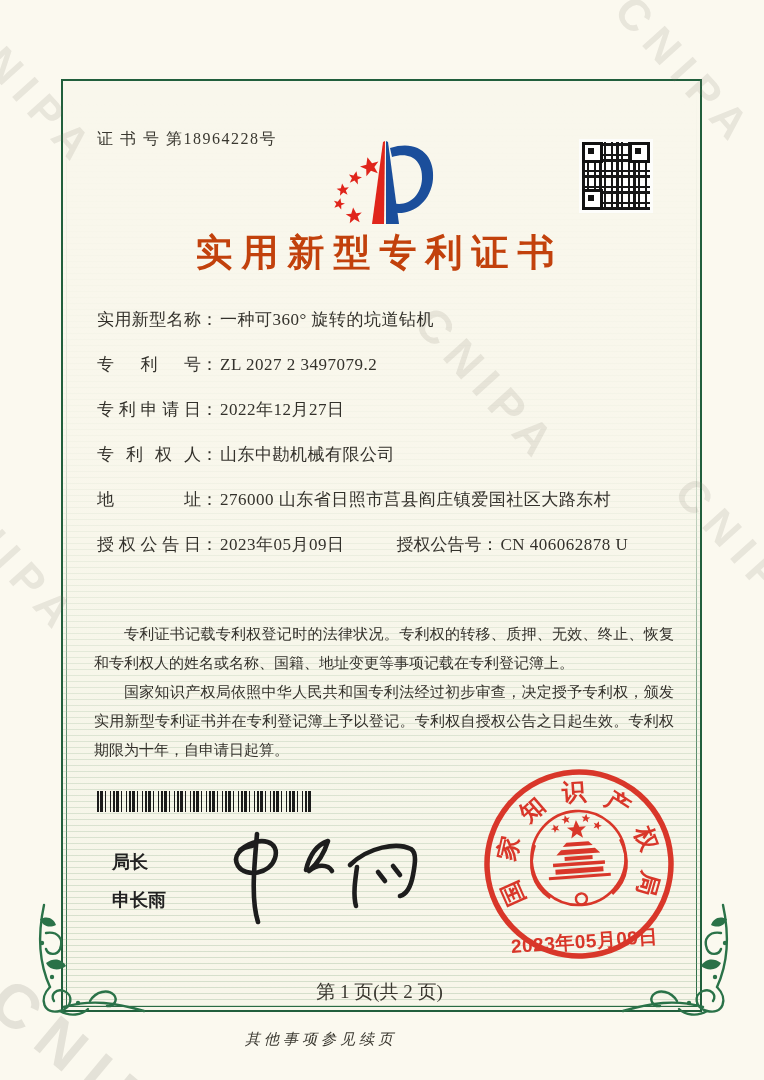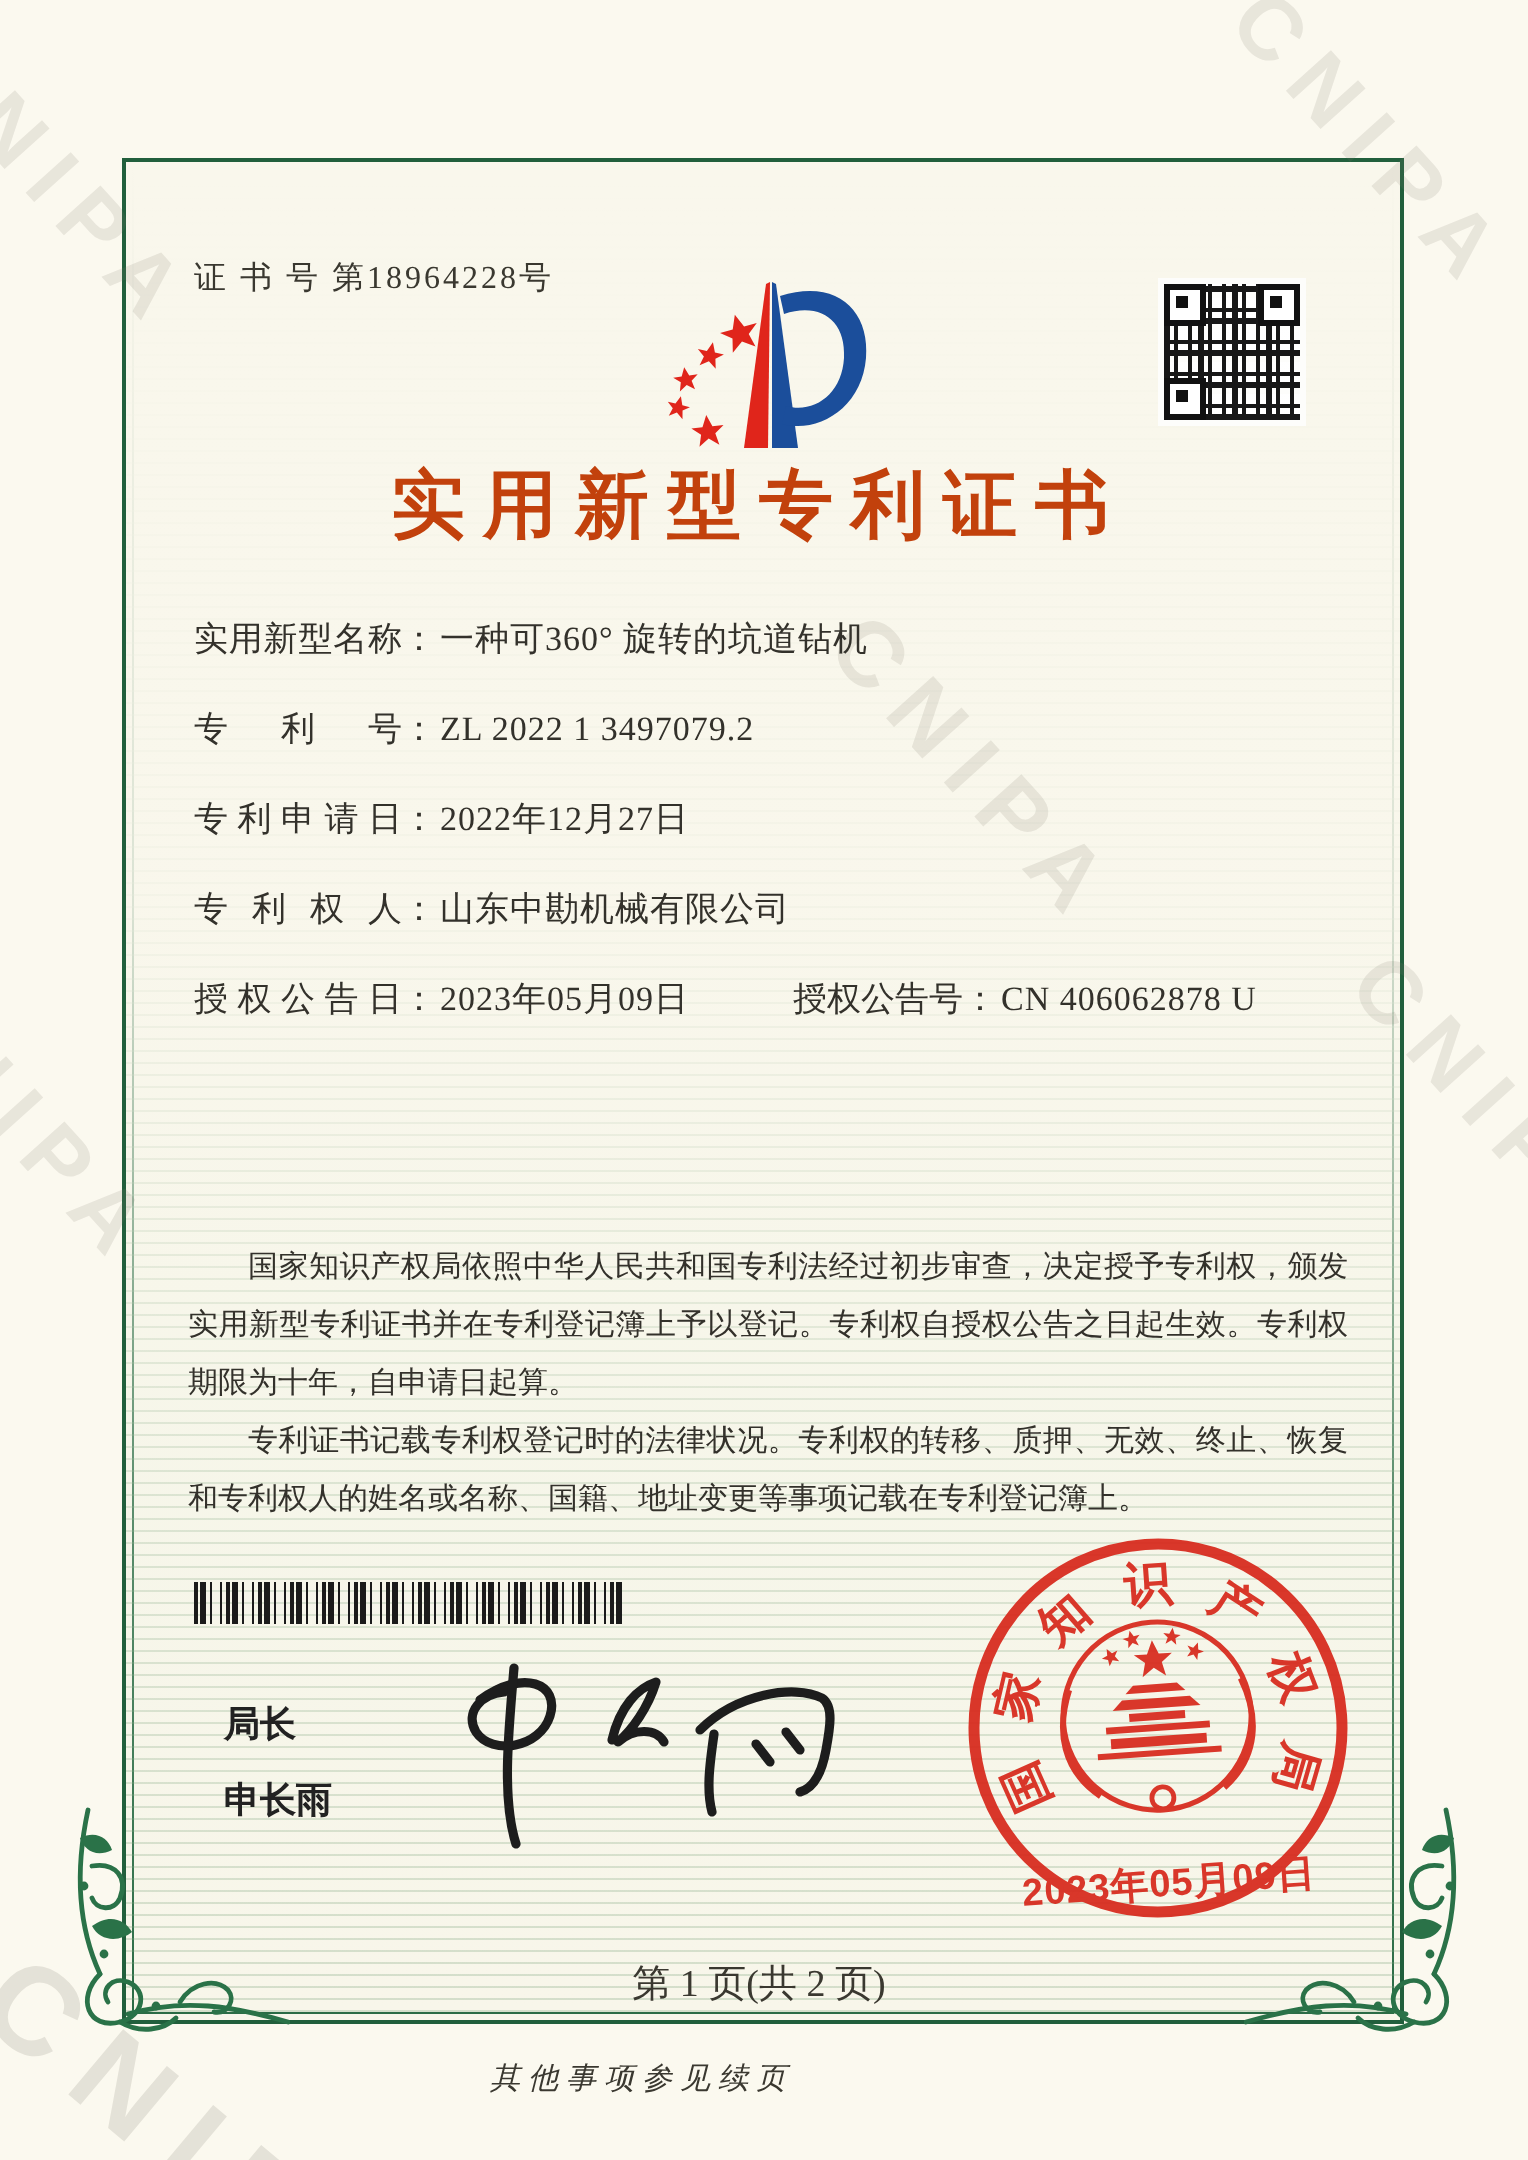--- a/index.html
+++ b/index.html
@@ -135,36 +135,39 @@
         </div>
     </div>
 
     <div class="title">实用新型专利证书</div>
 
     <div class="fields">
       <div class="frow">
         <span class="flabel">实用新型名称</span><span class="fcolon">：</span><span class="fvalue">一种可360° 旋转的坑道钻机</span>
       </div>
       <div class="frow">
-        <span class="flabel">专利号</span><span class="fcolon">：</span><span class="fvalue">ZL 2022 1 3497079.2</span>
+        <span class="flabel">专利号</span><span class="fcolon">：</span><span class="fvalue">ZL 2027 2 3497079.2</span>
       </div>
       <div class="frow">
         <span class="flabel">专利申请日</span><span class="fcolon">：</span><span class="fvalue">2022年12月27日</span>
       </div>
       <div class="frow">
         <span class="flabel">专利权人</span><span class="fcolon">：</span><span class="fvalue">山东中勘机械有限公司</span>
       </div>
       <div class="frow">
+        <span class="flabel">地址</span><span class="fcolon">：</span><span class="fvalue">276000 山东省日照市莒县阎庄镇爱国社区大路东村</span>
+      </div>
+      <div class="frow">
         <span class="flabel">授权公告日</span><span class="fcolon">：</span><span class="fvalue">2023年05月09日</span><span class="grant2"></span><span>授权公告号</span><span class="fcolon">：</span><span class="fvalue">CN 406062878 U</span>
       </div>
     </div>
 
     <div class="paras">
+      <p>专利证书记载专利权登记时的法律状况。专利权的转移、质押、无效、终止、恢复和专利权人的姓名或名称、国籍、地址变更等事项记载在专利登记簿上。</p>
       <p>国家知识产权局依照中华人民共和国专利法经过初步审查，决定授予专利权，颁发实用新型专利证书并在专利登记簿上予以登记。专利权自授权公告之日起生效。专利权期限为十年，自申请日起算。</p>
-      <p>专利证书记载专利权登记时的法律状况。专利权的转移、质押、无效、终止、恢复和专利权人的姓名或名称、国籍、地址变更等事项记载在专利登记簿上。</p>
     </div>
 
     <div class="barcode"></div>
 
     <div class="sig-block">
       <div>局长</div>
       <div>申长雨</div>
     </div>
 
     <svg class="signature" width="235" height="110" viewBox="0 0 235 110">

